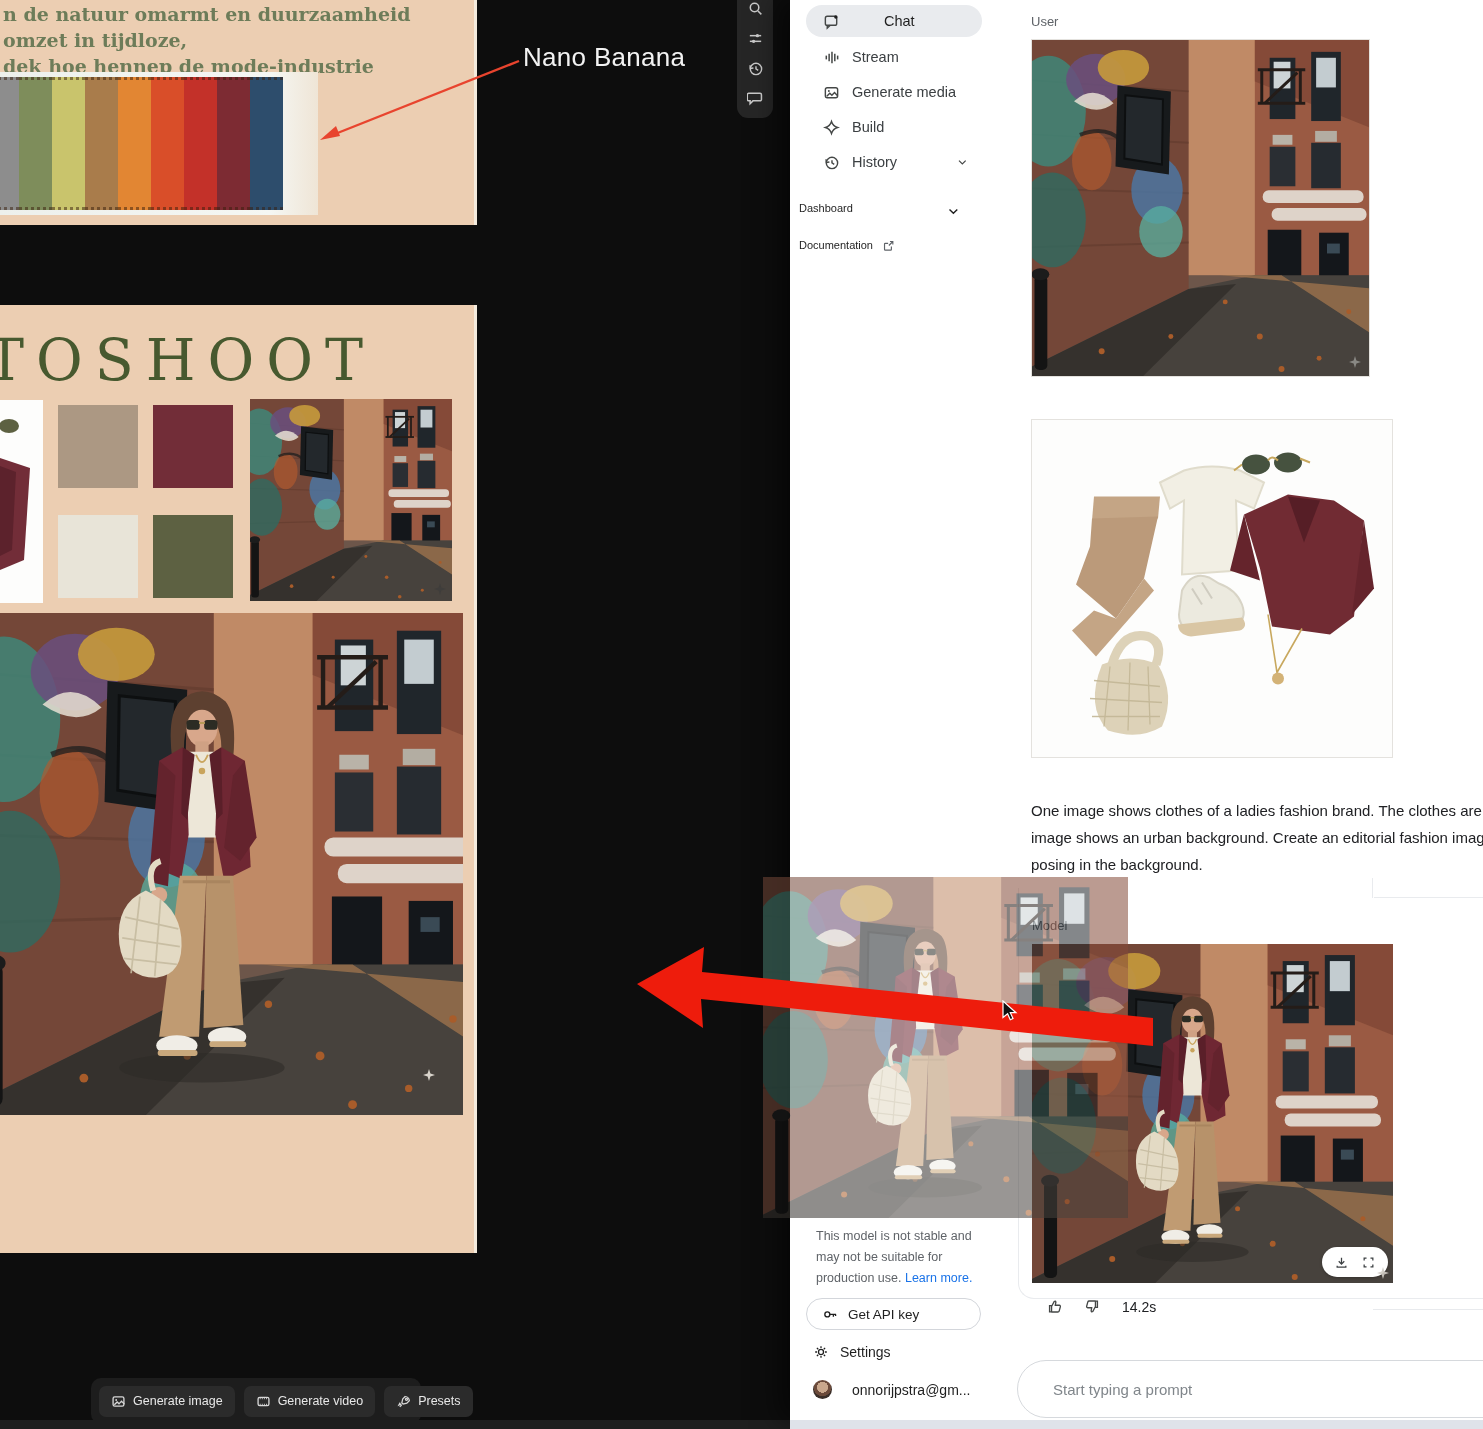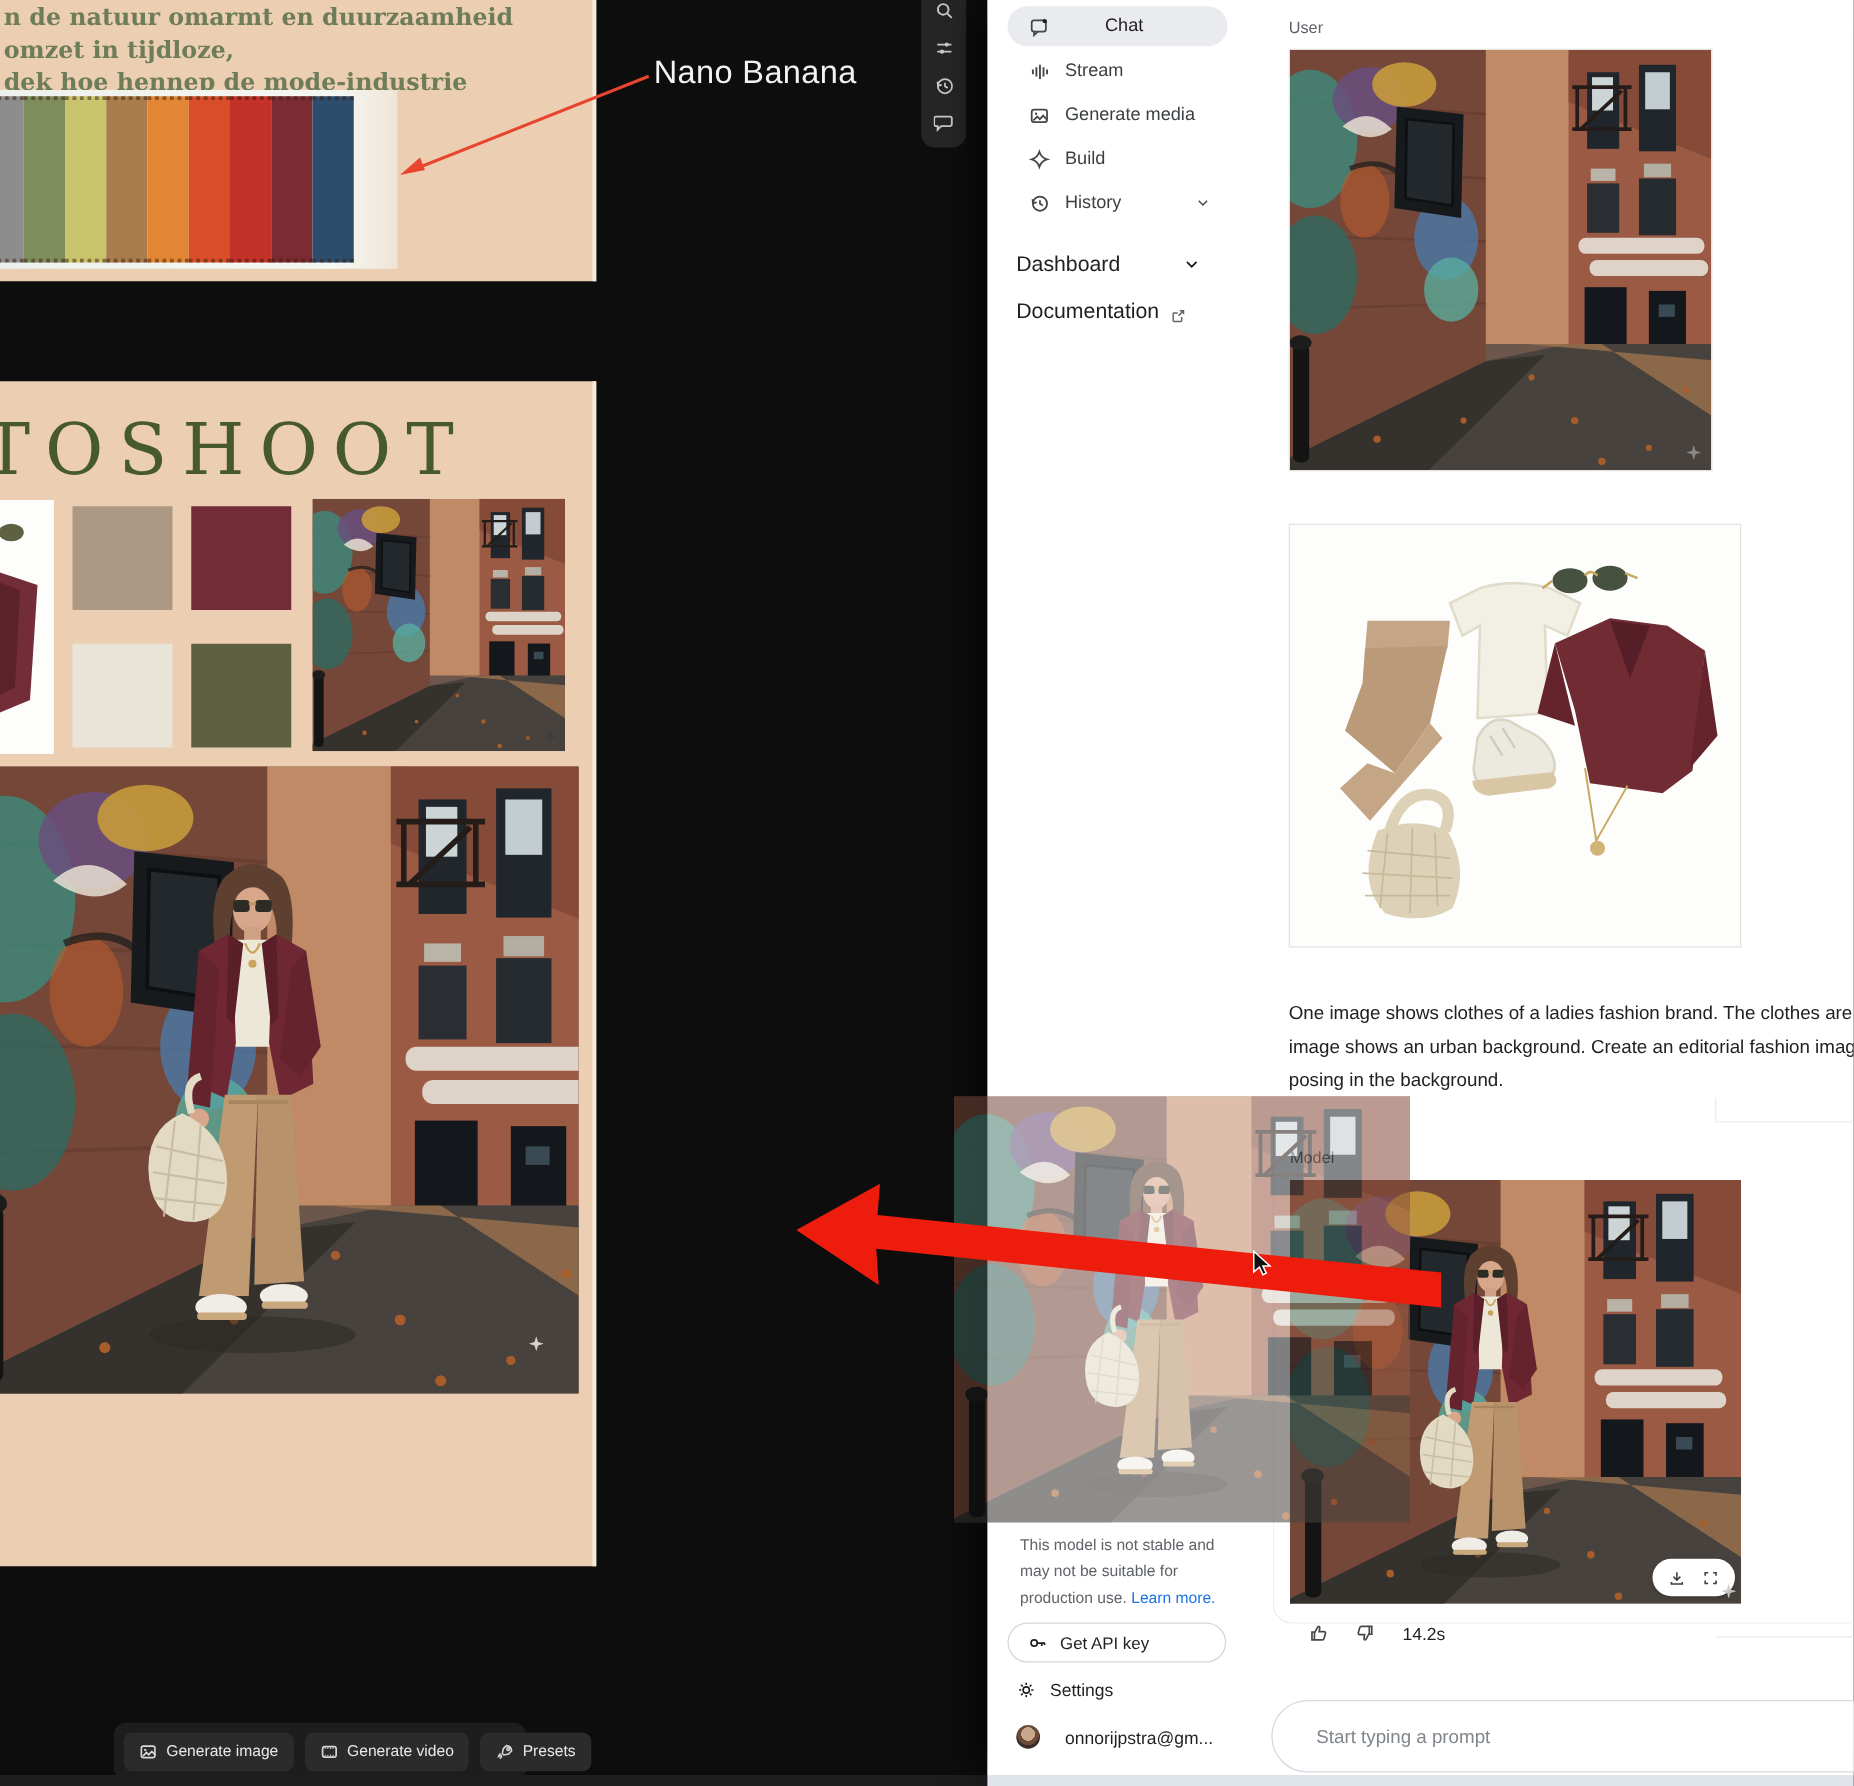--- a/index.html
+++ b/index.html
@@ -1,17 +1,17 @@
 <!DOCTYPE html>
 <html><head>
 <meta charset="utf-8">
 <style>
   html,body{margin:0;padding:0;background:#000;}
   #screen{position:relative;width:1483px;height:1429px;overflow:hidden;
-    font-family:"Liberation Sans",sans-serif;background:#ffffff;}
+    font-family:"Liberation Sans",sans-serif;background:#1d4ed8;}
   .abs{position:absolute;}
 
   
   .left-pane{left:0;top:0;width:790px;height:1429px;background:#0d0d0d;}
   .left-bottom-strip{left:0;top:1420px;width:790px;height:9px;background:#1e1e1e;}
 
   .slide{background:#ecceb2;border-right:3px solid #f4ebdd;}
   .slide1{left:0;top:0;width:474px;height:225px;}
   .s1-text{position:absolute;left:3px;top:1px;width:462px;
     font-family:"DejaVu Serif",serif;font-weight:600;font-size:19px;line-height:26px;color:#6d7c59;}
@@ -52,21 +52,21 @@
   .studio{left:790px;top:0;width:693px;height:1420px;background:#ffffff;
     box-shadow:-10px 0 26px rgba(0,0,0,.55);}
   .win-bottom{left:790px;top:1420px;width:693px;height:9px;background:#dfe3ea;}
 
   .sidebar{position:absolute;left:0;top:0;width:210px;height:100%;}
   .nav-item{position:absolute;left:16px;width:176px;height:32px;display:flex;align-items:center;
     gap:12px;padding-left:17px;box-sizing:border-box;border-radius:17px;color:#3c4043;font-size:14.5px;}
   .nav-item.selected{background:#e9ebee;color:#1f1f1f;}
   .nav-item svg{flex:0 0 auto;stroke:#444746;}
   .nav-chevron{position:absolute;right:14px;}
-  .side-link{position:absolute;left:23px;color:#1f1f1f;font-size:17px;display:flex;align-items:flex-end;gap:9px;}
+  .side-link{position:absolute;left:9px;color:#1f1f1f;font-size:11px;display:flex;align-items:flex-start;gap:9px;}
   .side-bottom{position:absolute;left:0;bottom:14px;width:100%;}
   .warning{position:absolute;left:26px;top:0;width:160px;font-size:12.5px;line-height:21px;color:#5f6368;}
   .warning .link{color:#1a73e8;}
   .api-btn{position:absolute;left:16px;top:72px;width:175px;height:32px;border:1px solid #d3d6db;border-radius:17px;
     display:flex;align-items:center;gap:10px;padding-left:15px;box-sizing:border-box;font-size:13.5px;color:#1f1f1f;background:#fff;}
   .settings-row{position:absolute;left:23px;top:118px;display:flex;gap:11px;font-size:14px;color:#1f1f1f;}
   .account-row{position:absolute;left:23px;top:154px;display:flex;align-items:center;gap:20px;font-size:14px;color:#1f1f1f;}
   .avatar{width:19px;height:19px;border-radius:50%;
     background:radial-gradient(circle at 50% 38%,#c9a78c 0 36%,#6b4a3a 37% 58%,#3a2e28 59% 100%);}
 

